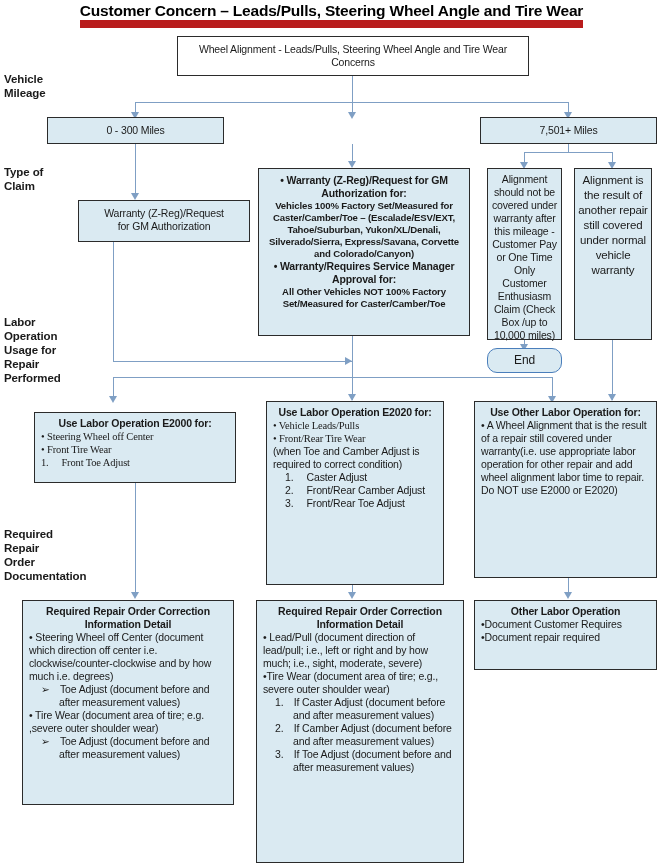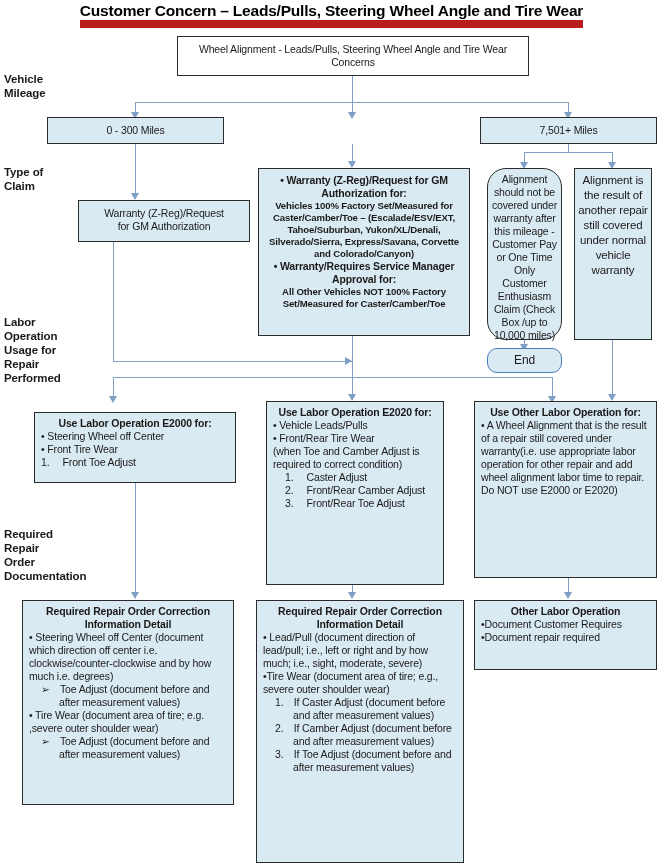--- a/index.html
+++ b/index.html
@@ -70,20 +70,21 @@
   }
   .node .ctr { display: block; text-align: center; }
   .node .lft { display: block; text-align: left; }
   .node .b  { font-weight: bold; }
   .node .sm { font-size: 9.6px; line-height: 12px; }
   .node .ind {
     display: block;
     padding-left: 22px;
     text-indent: -22px;
     text-align: left;
+    font-family: Liberation Serif, serif;
   }
   .node .ind2 {
     display: block;
     padding-left: 30px;
     text-indent: -18px;
     text-align: left;
   }
   .node .vcenter {
     display: flex;
     height: 100%;
@@ -213,21 +214,21 @@
     <span class="ctr">for GM  Authorization</span>
   </div>
 
   <div class="node center" style="left:246px; top:168px; width:212px; height:168px; padding:5px 5px;margin-left:12px;">
     <span class="ctr b">• Warranty (Z-Reg)/Request for GM Authorization for:</span>
     <span class="ctr sm b">Vehicles 100% Factory Set/Measured for Caster/Camber/Toe – (Escalade/ESV/EXT, Tahoe/Suburban, Yukon/XL/Denali, Silverado/Sierra, Express/Savana,  Corvette and Colorado/Canyon)</span>
     <span class="ctr b">• Warranty/Requires Service Manager Approval for:</span>
     <span class="ctr sm b">All Other Vehicles NOT 100% Factory Set/Measured for Caster/Camber/Toe</span>
   </div>
 
-  <div class="node center" style="left:487px; top:168px; width:75px; height:172px; padding:4px 3px;border-radius:19px;">
+  <div class="node center" style="left:487px; top:168px; width:75px; height:172px; padding:4px 3px;">
     <span>Alignment should not be covered under warranty after this mileage - Customer Pay or  One Time Only Customer Enthusiasm Claim (Check Box /up to 10,000 miles)</span>
   </div>
 
   <div class="node center" style="left:574px; top:168px; width:78px; height:172px; padding:4px 3px;">
     <span style="font-size:11.5px; line-height:15px;">Alignment is the result of another repair still covered under normal vehicle warranty</span>
   </div>
 
   <div class="node center blueborder" style="left:487px; top:348px; width:75px; height:25px;border-radius:10px;">
     <span class="vcenter" style="font-size:12px;">End</span>
   </div>

